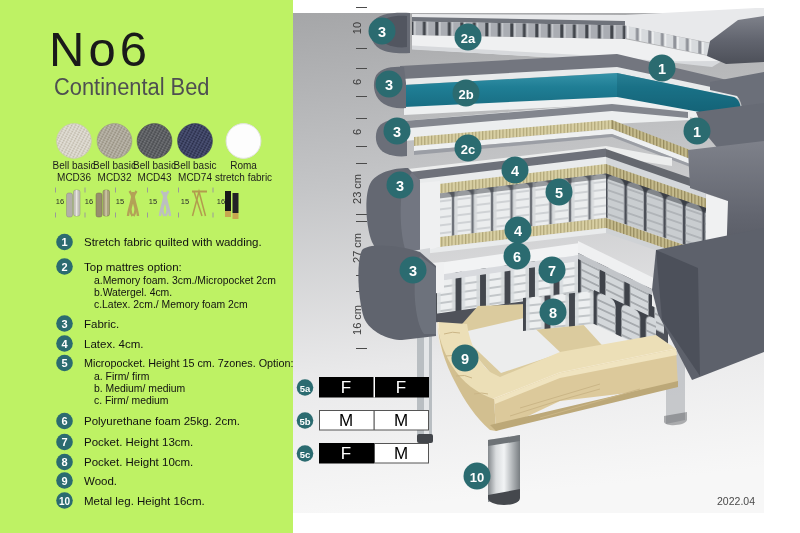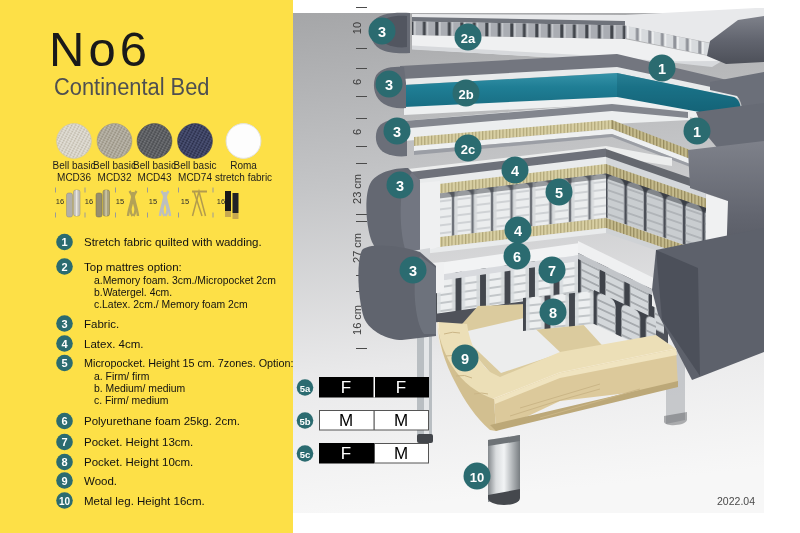--- a/index.html
+++ b/index.html
@@ -3,21 +3,21 @@
 <meta charset="utf-8">
 <style>
   html,body{margin:0;padding:0;}
   body{width:800px;height:533px;position:relative;background:#ffffff;overflow:hidden;
        font-family:"Liberation Sans", sans-serif;}
   .abs{position:absolute;}
 </style>
 </head>
 <body>
 
-<div class="abs" style="left:0;top:0;width:293px;height:533px;background:#fde047;">
+<div class="abs" style="left:0;top:0;width:293px;height:533px;background:#bef264;">
 
   <div class="abs" style="left:49px;top:21px;font-size:49px;font-weight:400;color:#1a1a1a;letter-spacing:4px;">No6</div>
 
   <div class="abs" style="left:54px;top:74px;font-size:23px;font-weight:400;color:#4e4f51;letter-spacing:0;transform:scaleX(0.95);transform-origin:left top;">Continental Bed</div>
 </div>
 
 <svg class="abs" style="left:0;top:0;" width="800" height="533" viewBox="0 0 800 533">
   <defs>
     <pattern id="weave1" width="3.2" height="2.4" patternUnits="userSpaceOnUse" patternTransform="rotate(28)">
       <rect width="3.2" height="2.4" fill="#d8d4ca"></rect>

